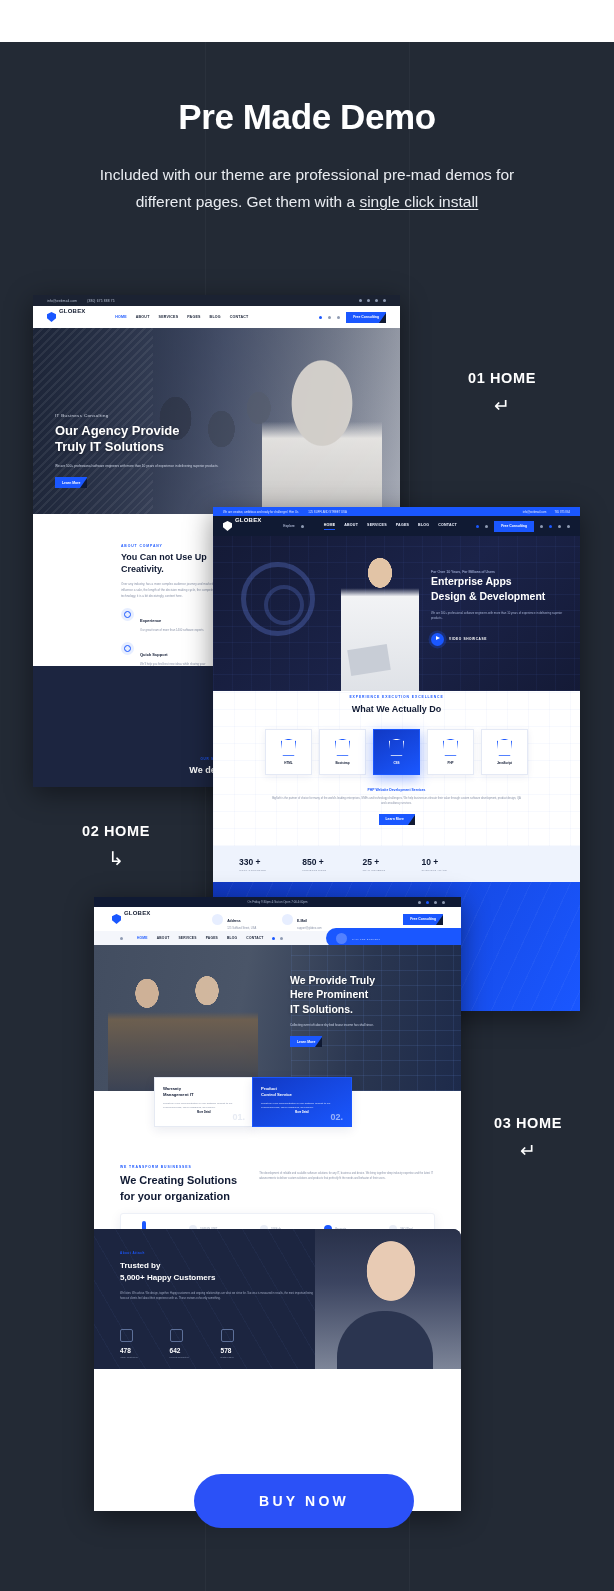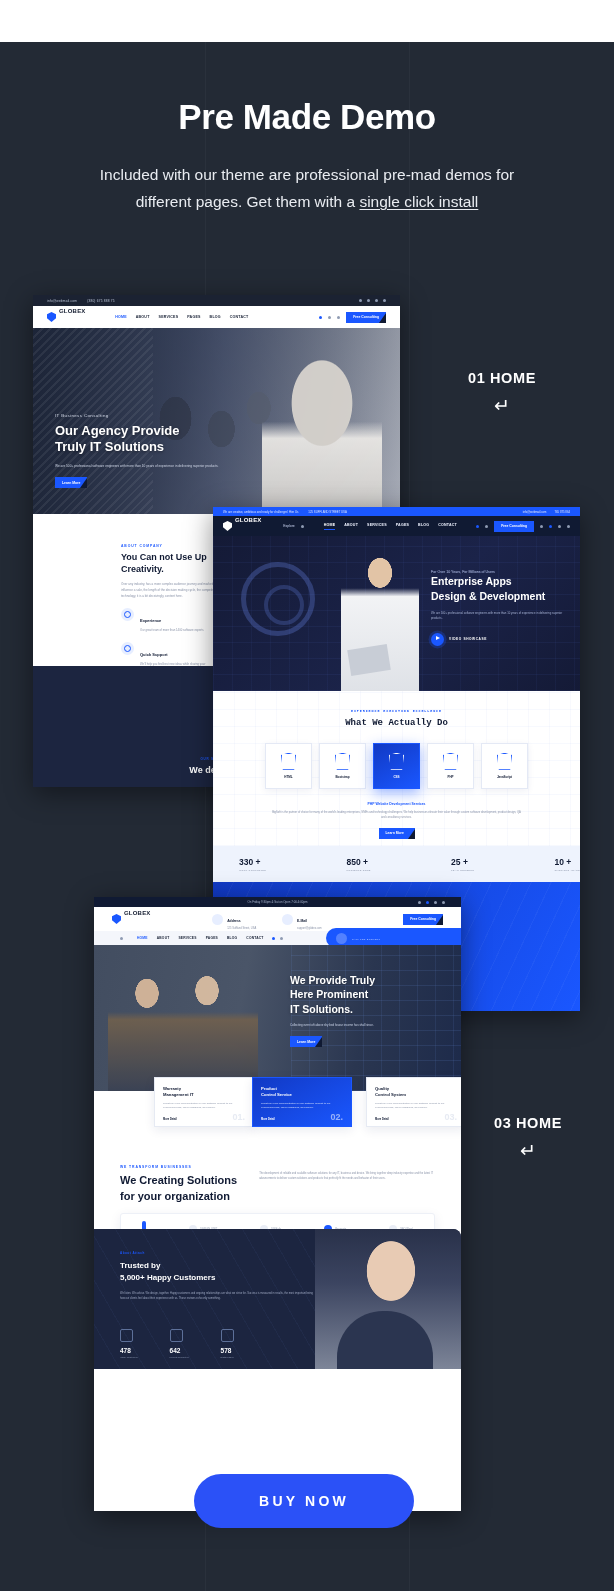--- a/index.html
+++ b/index.html
@@ -121,38 +121,38 @@
   #d2 .vid .pl { width:13px; height:13px; border-radius:50%; background:#1a57ff; position:relative;
     box-shadow:0 0 0 2.5px rgba(26,87,255,.25); }
   #d2 .vid .pl:after { content:""; position:absolute; left:5px; top:3.6px;
     border-style:solid; border-width:2.8px 0 2.8px 4.4px; border-color:transparent transparent transparent #fff; }
   #d2 .vid span { font-size:3.2px; font-weight:bold; letter-spacing:.6px; }
   #d2 .svc { height:155px; background:#fff; position:relative; overflow:hidden; }
   #d2 .svc .bgc { position:absolute; inset:0; opacity:.5;
     background:
       repeating-linear-gradient(0deg,rgba(120,150,230,.12) 0 1px,transparent 1px 17px),
       repeating-linear-gradient(90deg,rgba(120,150,230,.10) 0 1px,transparent 1px 21px); }
-  #d2 .svc .hd { position:relative; text-align:center; padding-top:18px;font-family:Liberation Mono, monospace; }
+  #d2 .svc .hd { position:relative; text-align:center; padding-top:4px; }
   #d2 .cards { position:relative; display:flex; justify-content:center; gap:7px; margin-top:13px; }
   #d2 .card { width:47px; height:46px; background:#fff; border:.7px solid #e4e9f5;
     display:flex; flex-direction:column; align-items:center; justify-content:center; gap:5px;
     box-shadow:0 2px 7px rgba(25,45,110,.07); }
   #d2 .card.on { background:linear-gradient(150deg,#1139c4,#1a57ff); border-color:#1a57ff;
     box-shadow:0 4px 12px rgba(26,87,255,.45); }
   #d2 .card .sh { width:15px; height:17px; border:1.1px solid #1a57ff;
     clip-path:polygon(50% 0,100% 14%,88% 100%,50% 100%,12% 100%,0 14%); }
   #d2 .card.on .sh { border-color:#fff; }
   #d2 .card .cl { font-size:3px; font-weight:bold; color:#101a33; }
   #d2 .card.on .cl { color:#fff; }
   #d2 .svc .sub { position:relative; text-align:center; margin-top:13px; }
   #d2 .svc .sub .t { font-size:3.4px; font-weight:bold; color:#1a57ff; }
   #d2 .svc .sub .p { font-size:2.7px; color:#8a93a8; line-height:1.85; margin:4px auto 0; width:250px; }
   #d2 .svc .lm { position:relative; margin:8px auto 0; width:36px; }
   #d2 .stats2 { height:36px; background:#eef3fd; display:flex; align-items:center;
-    padding-left:26px; gap:36px;justify-content:space-between; }
+    padding-left:26px; gap:36px; }
   #d2 .stats2 .n { font-size:8.5px; font-weight:bold; color:#101a33; }
   #d2 .stats2 .l { font-size:2.4px; color:#8a93a8; letter-spacing:.3px; margin-top:2px; }
   #d2 .bluefoot { height:129px; background:linear-gradient(120deg,#1139c4,#1a57ff);
     position:relative; overflow:hidden; }
   #d2 .bluefoot .gl { position:absolute; inset:0; opacity:.25;
     background:repeating-linear-gradient(115deg,rgba(255,255,255,.16) 0 1px,transparent 1px 18px); }
   #d2 .bluefoot .t { position:absolute; left:24px; top:30px; width:160px; }
   #d2 .bluefoot h3 { font-size:8.5px; font-weight:bold; line-height:1.42; }
   #d2 .bluefoot p { font-size:2.7px; color:#dce6ff; line-height:1.9; margin-top:6px; }
   #d2 .bluefoot .wb { display:inline-block; margin-top:9px; background:#fff; color:#1a57ff;
@@ -192,21 +192,21 @@
     text-shadow:0 1px 3px rgba(0,0,0,.35); }
   #d3 .hero3 p { font-size:2.9px; color:#cbd4e8; line-height:1.9; margin-top:7px; }
   #d3 .cards3 { position:relative; height:52px; background:#fff; }
   #d3 .c3 { position:absolute; top:-14px; width:100px; height:50px; background:#fff;
     border:.7px solid #e6eaf3; padding:8px; box-shadow:0 3px 10px rgba(20,35,90,.09); }
   #d3 .c3.on { background:linear-gradient(150deg,#1139c4,#1a57ff); border-color:#1a57ff; }
   #d3 .c3 .t { font-size:4.2px; font-weight:bold; color:#101a33; line-height:1.4; }
   #d3 .c3.on .t { color:#fff; }
   #d3 .c3 .d { font-size:2.5px; color:#8a93a8; line-height:1.8; margin-top:4px; }
   #d3 .c3.on .d { color:#d6e1ff; }
-  #d3 .c3 .f { position:absolute; left:8px; bottom:5px; right:8px; display:flex; align-items:flex-end; }
+  #d3 .c3 .f { position:absolute; left:8px; bottom:5px; right:8px; display:flex; align-items:center;flex-direction:column; }
   #d3 .c3 .md { font-size:2.6px; font-weight:bold; color:#101a33; }
   #d3 .c3.on .md { color:#fff; }
   #d3 .c3 .no { margin-left:auto; font-size:9px; font-weight:bold; color:#e7ebf3; line-height:.8; }
   #d3 .c3.on .no { color:rgba(255,255,255,.55); }
   #d3 .trans { height:86px; background:#fff; padding:22px 26px 0; position:relative; }
   #d3 .trans .row { display:flex; gap:22px; }
   #d3 .trans h3 { font-size:11px; font-weight:bold; color:#101a33; line-height:1.42; margin-top:4px; }
   #d3 .trans .pp { font-size:2.6px; color:#8a93a8; line-height:1.95; width:175px; padding-top:6px; }
   #d3 .brands { position:absolute; left:26px; right:26px; bottom:-16px; height:32px; background:#fff;
     border:.7px solid #edf0f7; border-radius:3px; display:flex; align-items:center;
@@ -551,31 +551,20 @@
         <div class="t">
           <span>Product</span><br>
           <span>Control Service</span>
         </div>
         <div class="d">Finest full cycle implementation of your software product to our experienced 80s, UR/UI designers, developers.</div>
         <div class="f">
           <span class="md">More Detail</span>
           <span class="no">02.</span>
         </div>
       </div>
-      <div class="c3" style="left:272px">
-        <div class="t">
-          <span>Quality</span><br>
-          <span>Control System</span>
-        </div>
-        <div class="d">Finest full cycle implementation of your software product to our experienced 80s, UR/UI designers, developers.</div>
-        <div class="f">
-          <span class="md">More Detail</span>
-          <span class="no">03.</span>
-        </div>
-      </div>
     </div>
     <div class="trans">
       <div class="row">
         <div>
           <div class="sec-lbl">WE TRANSFORM BUSINESSES</div>
           <h3>
             <span>We Creating Solutions</span><br>
             <span>for your organization</span>
           </h3>
         </div>
@@ -629,19 +618,23 @@
         </div>
       </div>
       <div class="lady"></div>
     </div>
   </div>
 
   <div class="lbl" id="l1">
     <div class="tx">01 HOME</div>
     <div class="ar">↵</div>
   </div>
+  <div class="lbl" id="l2">
+    <div class="tx">02 HOME</div>
+    <div class="ar">↳</div>
+  </div>
   <div class="lbl" id="l3">
     <div class="tx">03 HOME</div>
     <div class="ar">↵</div>
   </div>
 
   <button class="buy">BUY NOW</button>
 </div>
 
 </body></html>

